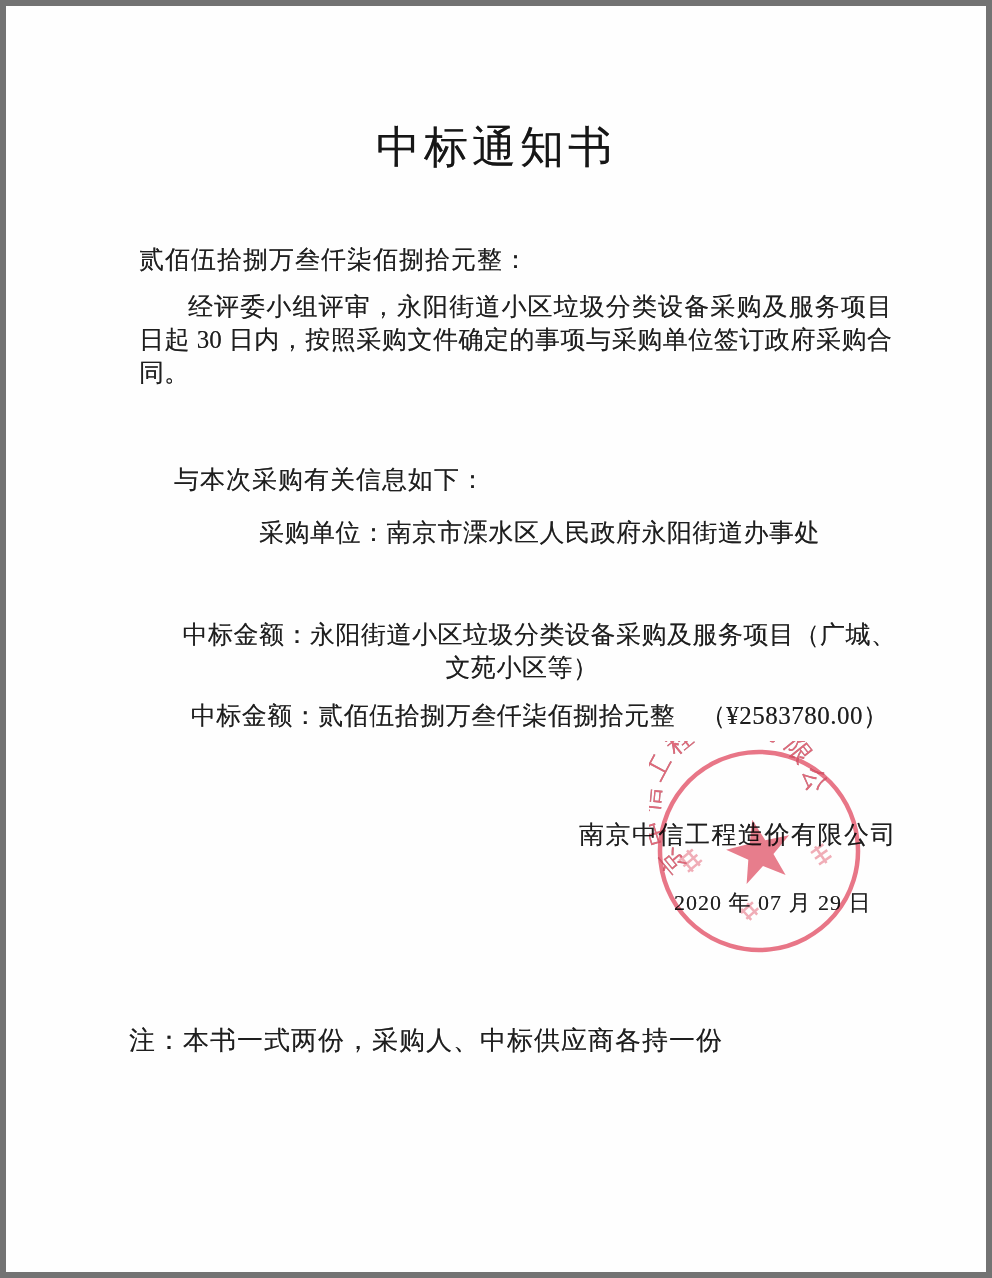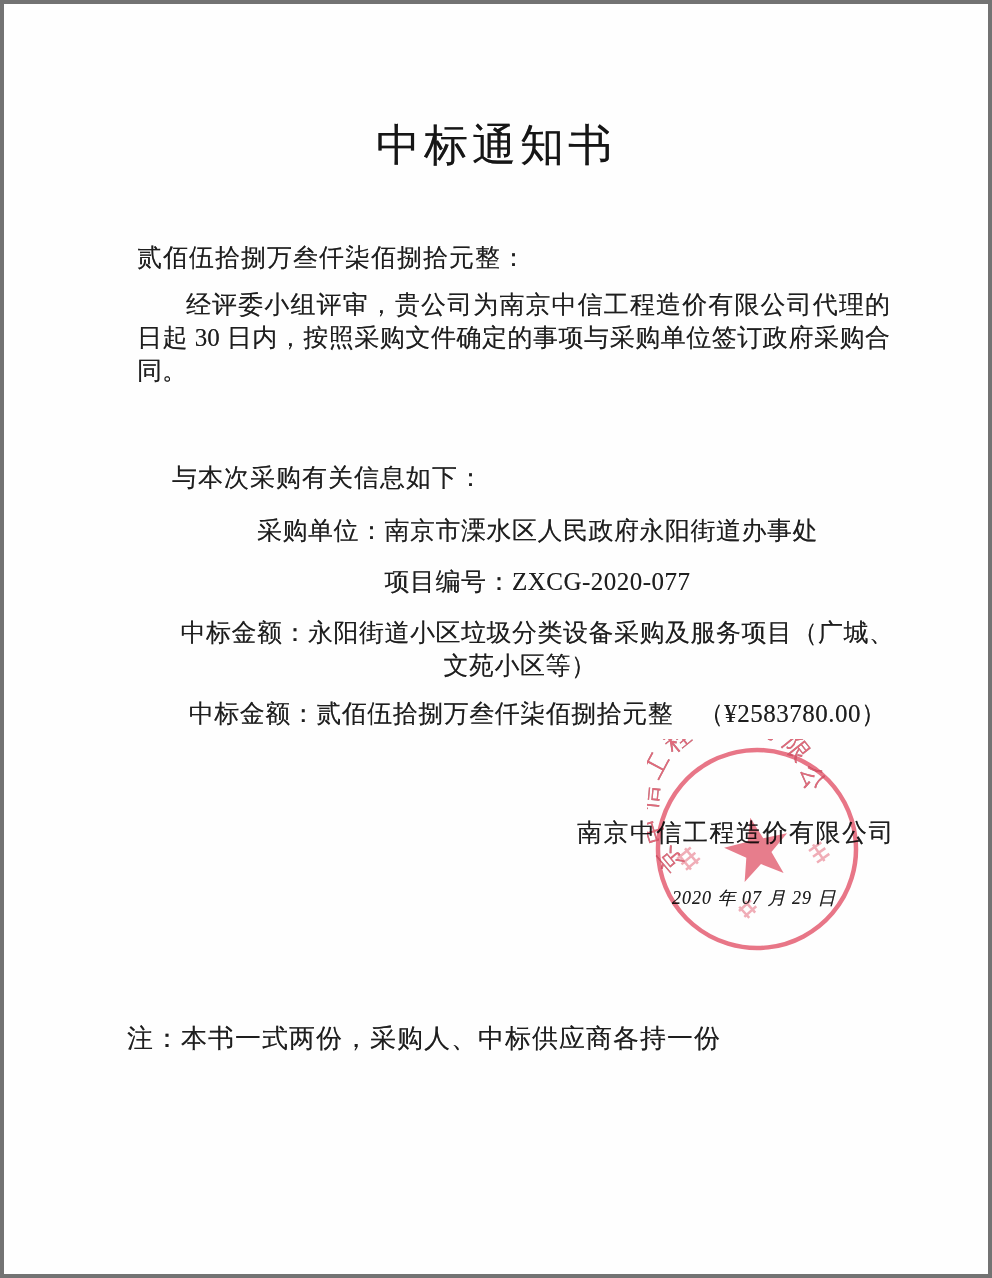--- a/index.html
+++ b/index.html
@@ -1,21 +1,21 @@
 <!DOCTYPE html>
 <html><head>
 <meta charset="utf-8">
 <style>
   html,body { margin:0; padding:0; background:#ffffff; }
   .page {
     position:relative;
     width:992px; height:1278px;
     box-sizing:border-box;
     background:#fefefe;
-    border:4px solid #737373;
+    border:6px solid #737373;
     font-family:"Liberation Serif","DejaVu Serif",serif;
     color:#1e1e1e;
     overflow:hidden;
   }
   .page * { text-shadow:0 0 .5px rgba(20,20,20,.55); }
 
   .title {
     position:absolute; top:112px; left:0; width:100%;
     margin:0; text-align:center;
     font-size:44px; font-weight:400; letter-spacing:4px;
@@ -53,21 +53,21 @@
   .info-item.i2 { top:561px; }
   .info-item.i3 { top:612px; }
   .info-item.i4 { top:693px; }
 
   .sig-company {
     position:absolute; top:812px; left:573px;
     font-size:25px; letter-spacing:1.5px;
   }
   .sig-date {
     position:absolute; top:882px; left:668px;
-    font-size:18px; letter-spacing:1px;font-style:italic;
+    font-size:22px; letter-spacing:1px;
   }
 
   .stamp {
     position:absolute; left:643px; top:735px;
     width:220px; height:220px;
     mix-blend-mode:multiply;
     opacity:.9;
     pointer-events:none;
   }
 
@@ -79,29 +79,28 @@
 </head>
 <body>
 
 <div class="page">
 
   <h1 class="title">中标通知书</h1>
 
   <div class="addressee">贰佰伍拾捌万叁仟柒佰捌拾元整：</div>
 
   <div class="body-par">
-    <div class="pline first"><span>经评委小组评审，贵公司为南京中信工程造价有限公司代理的</span></div>
+    <div class="pline first"><span>经评委小组评审，永阳街道小区垃圾分类设备采购及服务项目</span></div>
     <div class="pline"><span>日起 30 日内，按照采购文件确定的事项与采购单位签订政府采购合</span></div>
     <div class="pline last"><span>同。</span></div>
   </div>
 
   <div class="info-intro">与本次采购有关信息如下：</div>
 
   <div class="info-item i1"><span>采购单位：</span><span>南京市溧水区人民政府永阳街道办事处</span></div>
-  <div class="info-item i2"><span>项目编号：</span><span>ZXCG-2020-077</span></div>
   <div class="info-item i3"><span>中标金额：</span><span>永阳街道小区垃圾分类设备采购及服务项目（广城、文苑小区等）</span></div>
   <div class="info-item i4"><span>中标金额：</span><span>贰佰伍拾捌万叁仟柒佰捌拾元整　（¥2583780.00）</span></div>
 
   <div class="sig-company">南京中信工程造价有限公司</div>
   <div class="sig-date">2020 年 07 月 29 日</div>
 
   <svg class="stamp" viewBox="0 0 220 220" xmlns="http://www.w3.org/2000/svg">
     <g transform="rotate(-28 110 110)">
       <circle cx="110" cy="110" r="99" fill="none" stroke="#df3b55" stroke-width="4.5" opacity="0.78"></circle>
       <path id="ringPath" d="M 38.6,84 A 76,76 0 1 1 181.4,84" fill="none"></path>

